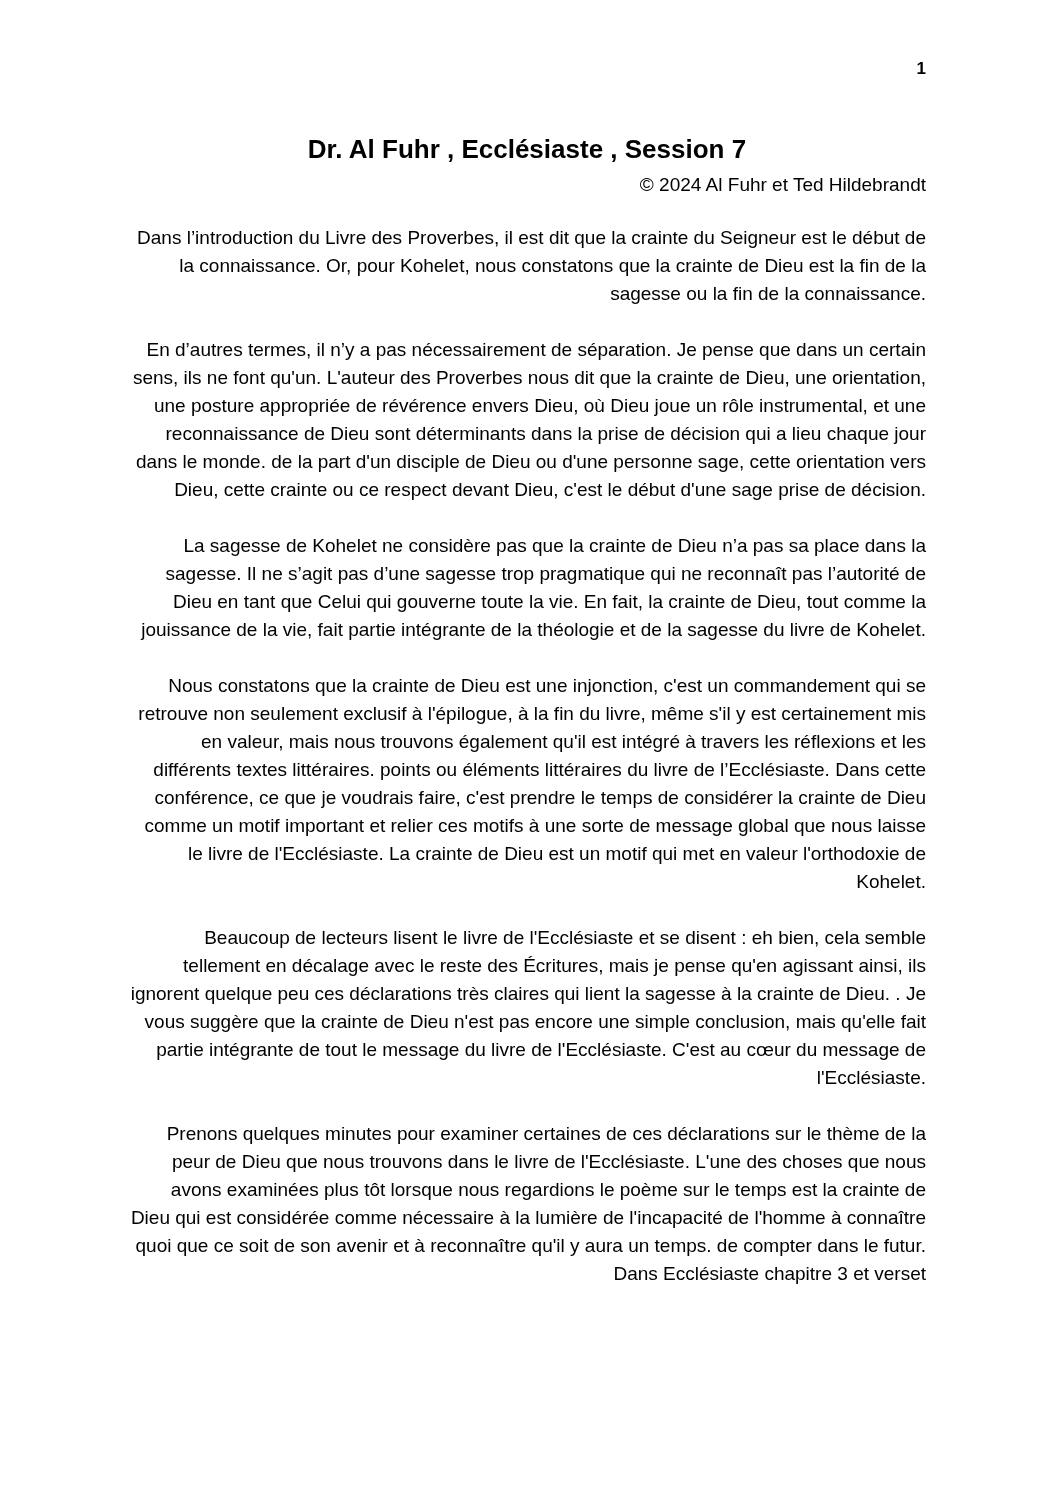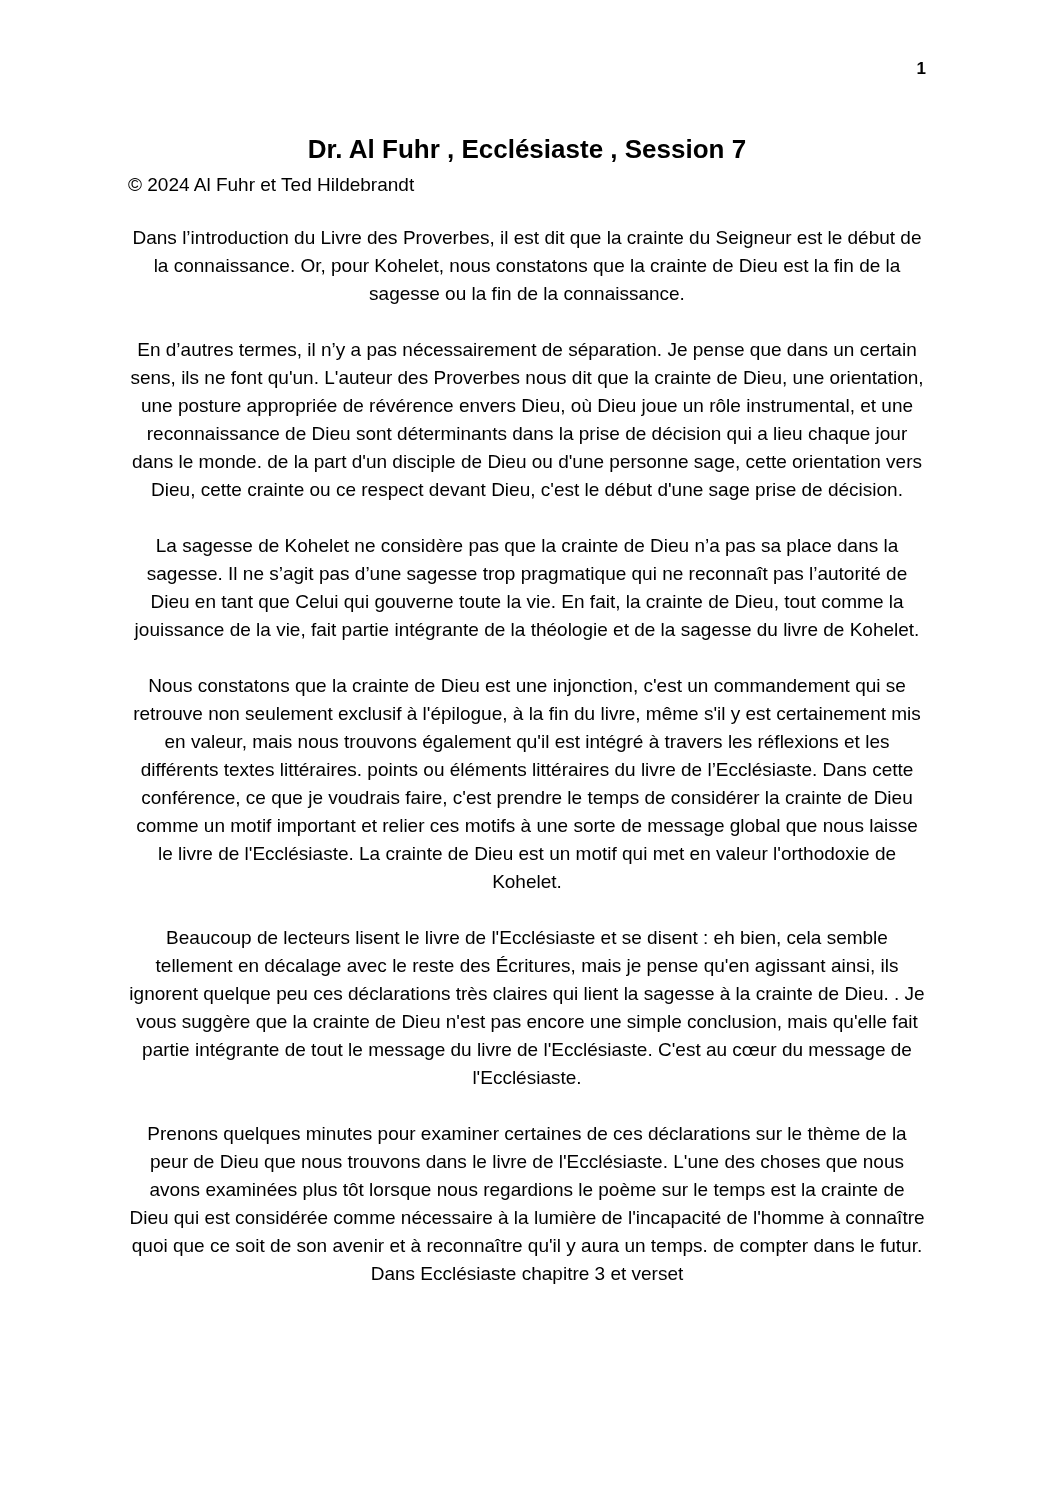--- a/index.html
+++ b/index.html
@@ -31,29 +31,29 @@
   }
   .doc-title {
     margin: 52px 0 6px 0;
     text-align: center;
     font-size: 26px;
     line-height: 34px;
     font-weight: bold;
   }
   .doc-copyright {
     margin: 0 0 26px 0;
-    text-align: left;
+    text-align: right;
     font-size: 19px;
     line-height: 26px;
   }
   .doc-paragraph {
     margin: 0 0 28px 0;
     font-size: 19px;
     line-height: 28px;
-    text-align: center;
+    text-align: right;
   }
 </style>
 </head>
 <body>
 
 <div class="page">
   <div class="content">
 
     <div class="page-number">1</div>
 

